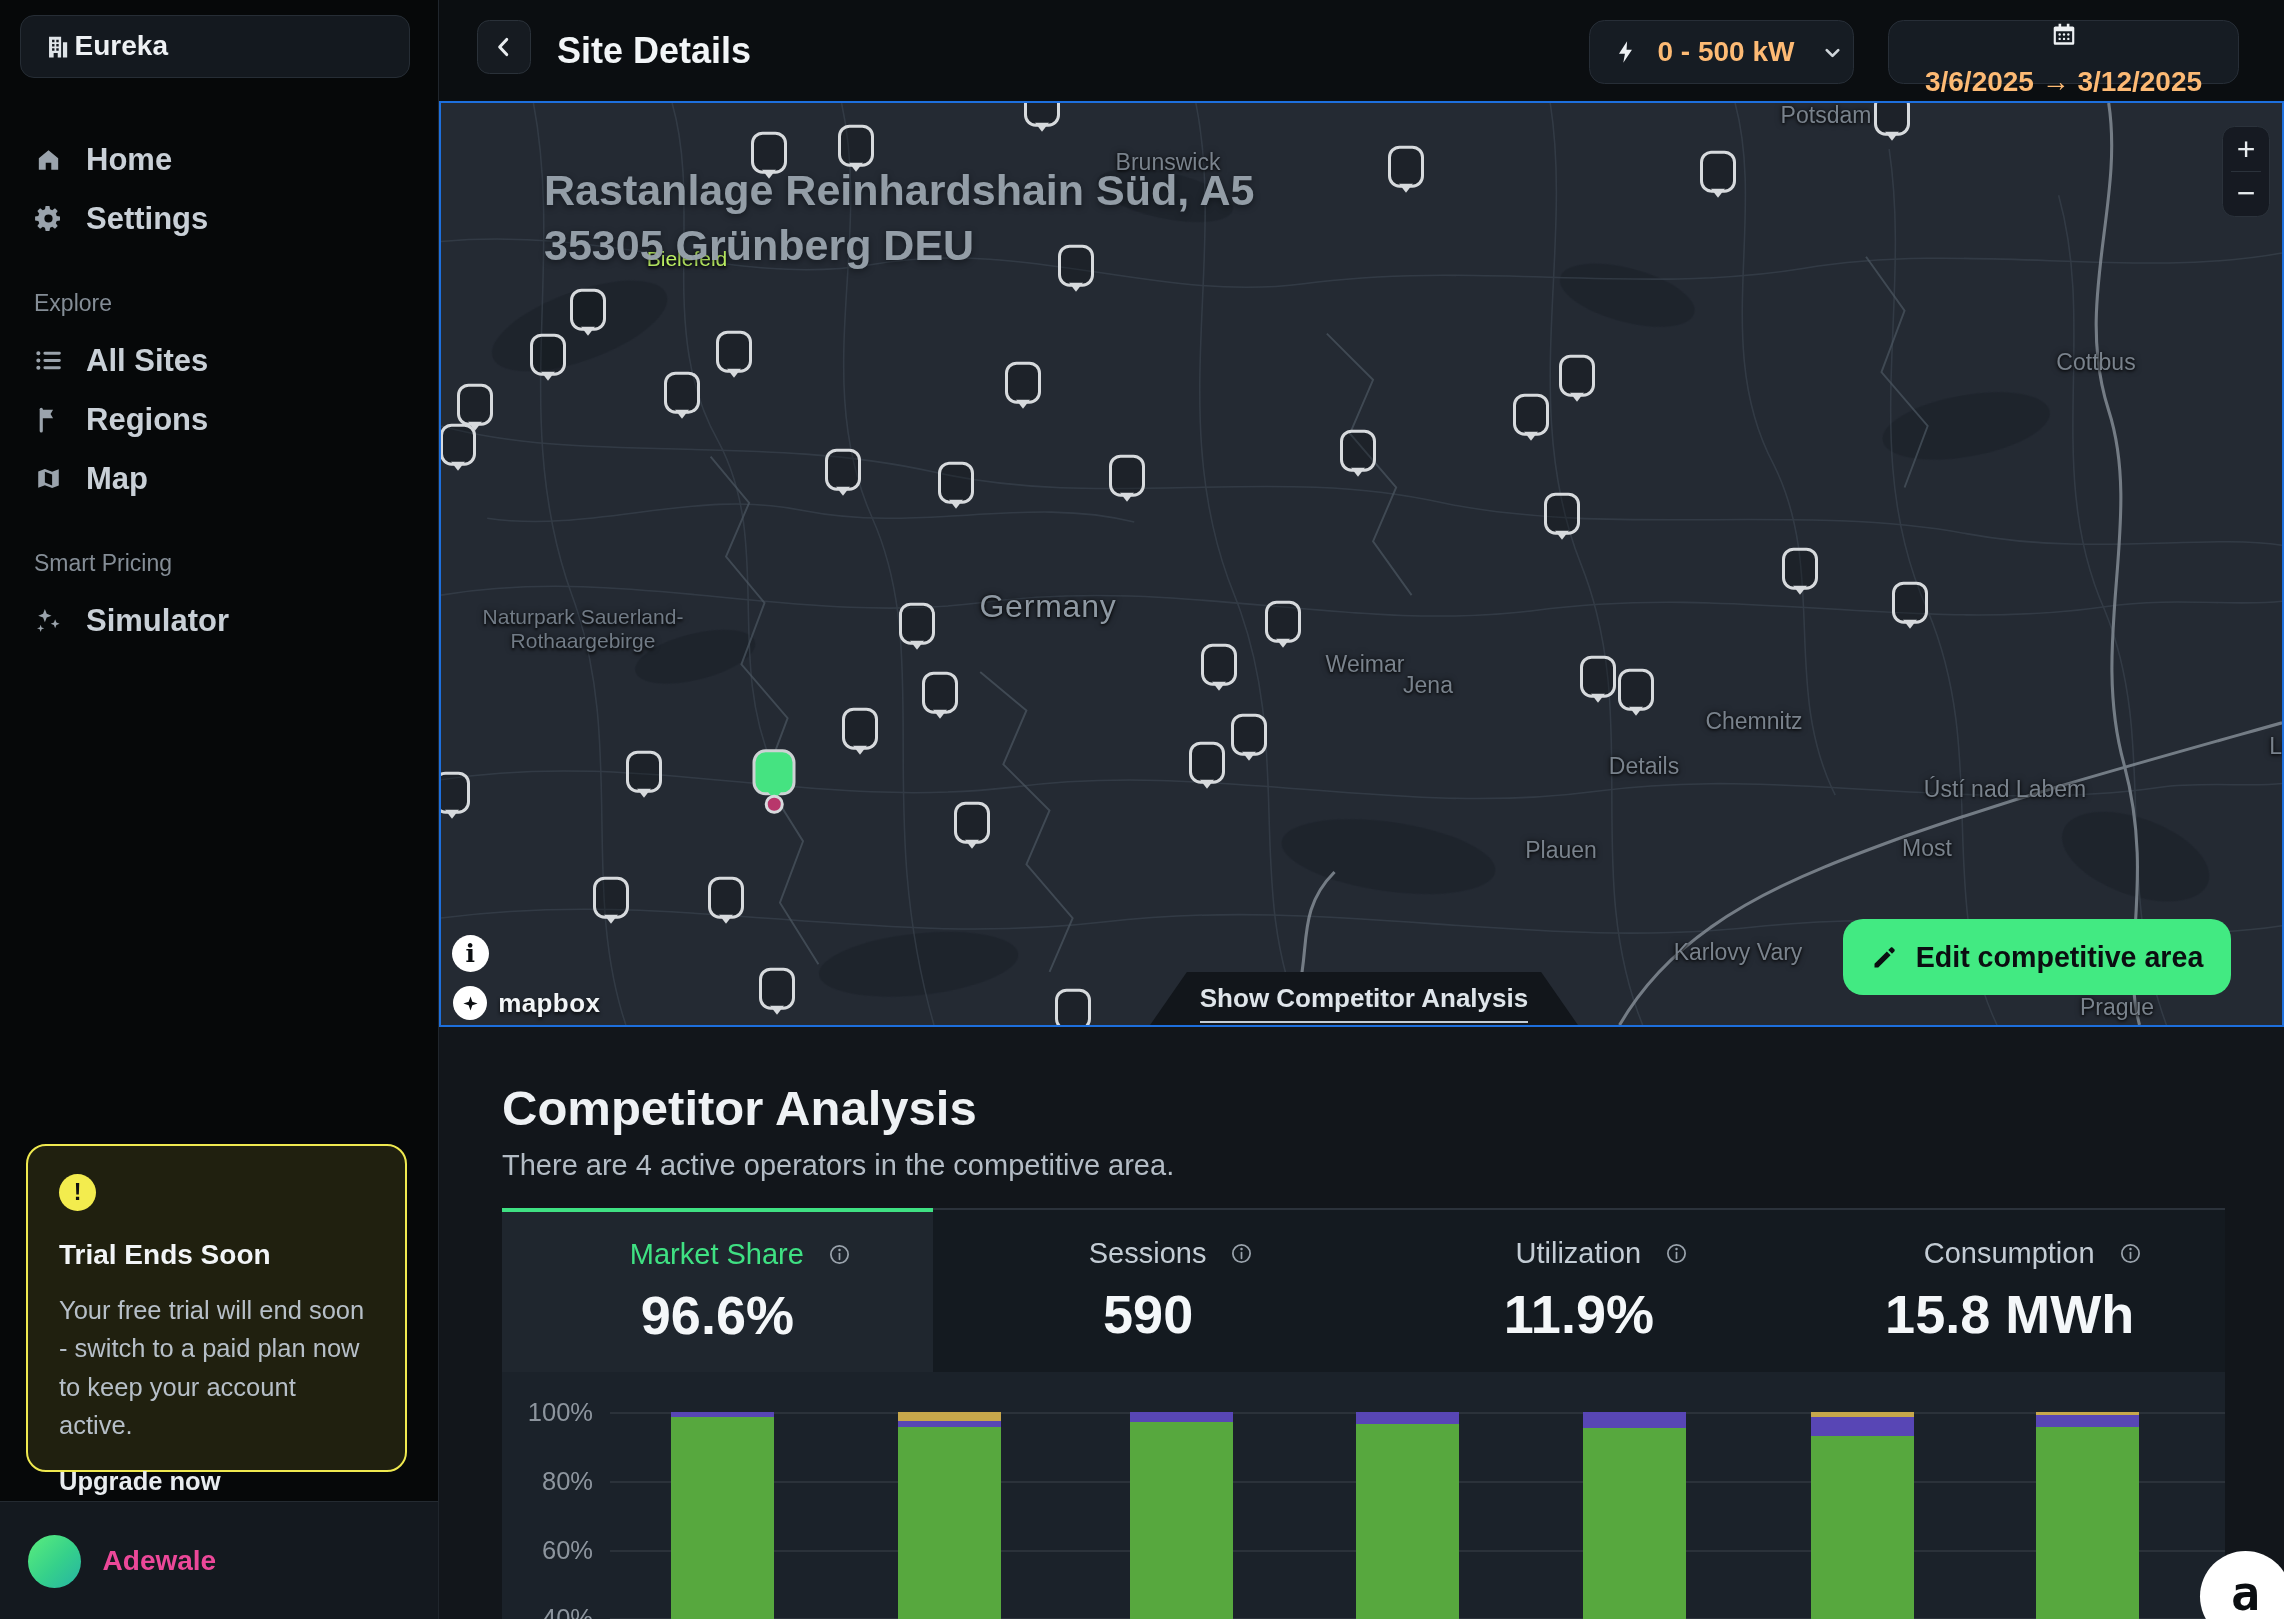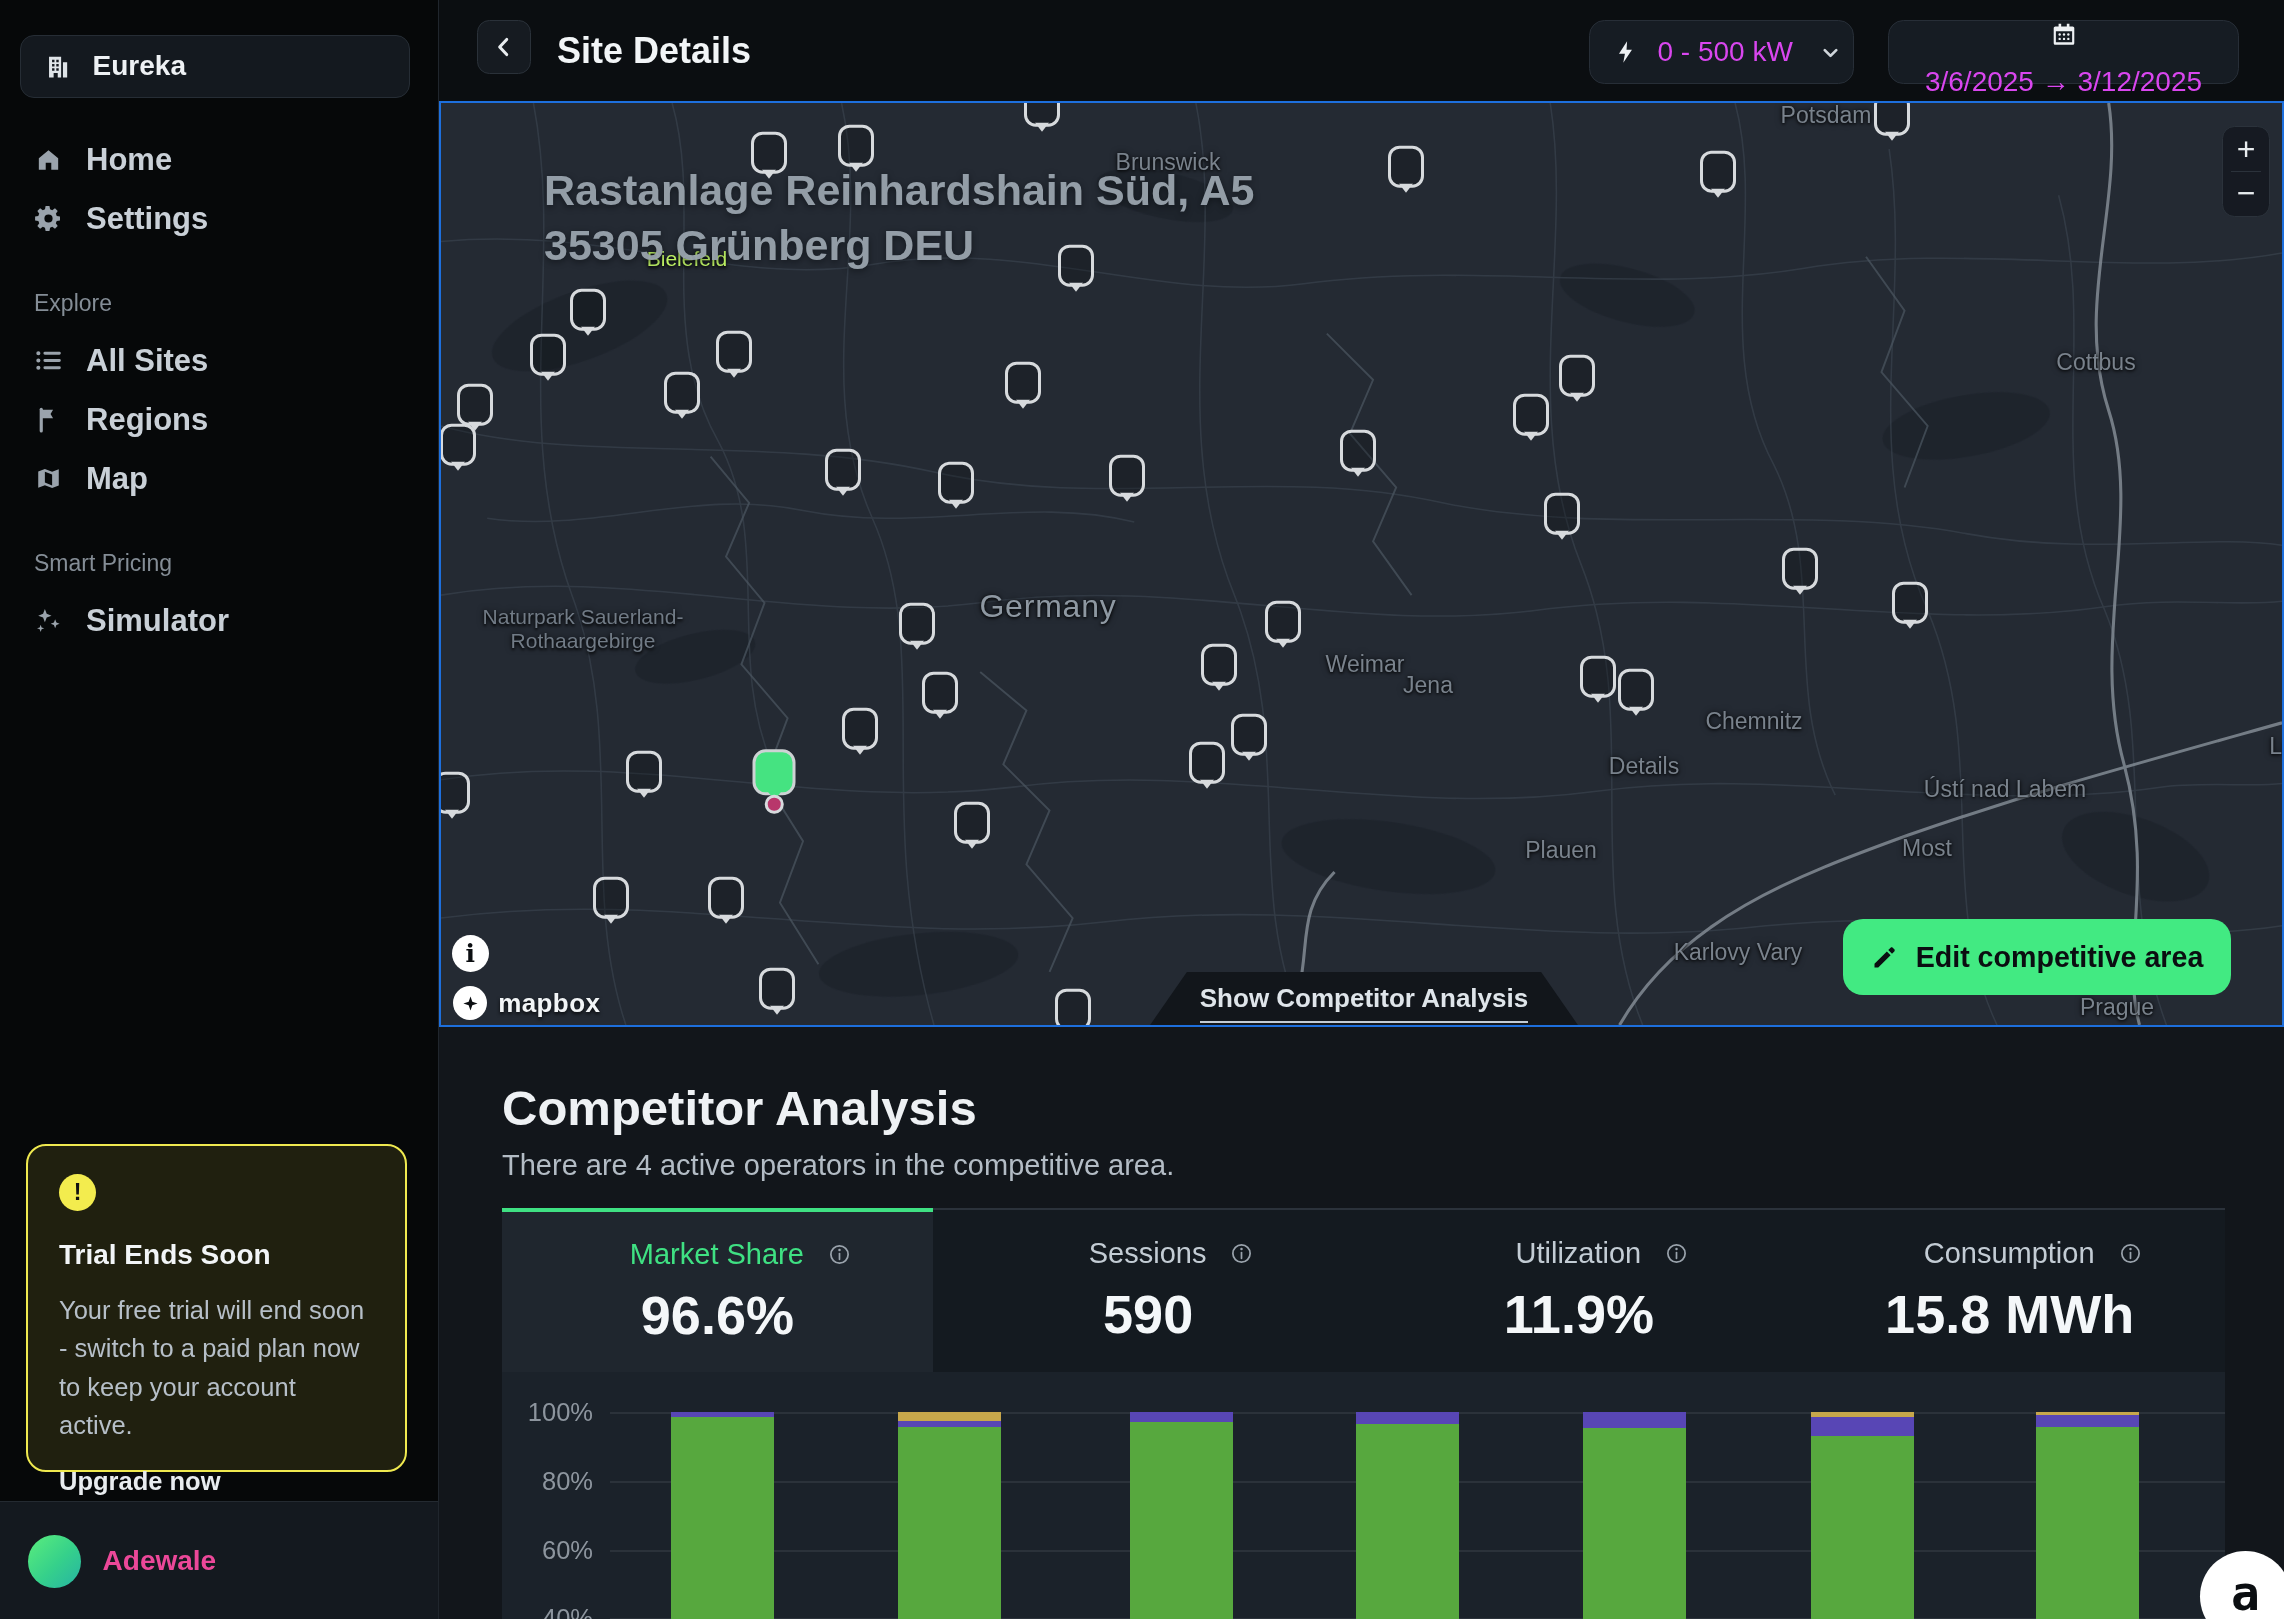--- a/index.html
+++ b/index.html
@@ -5,21 +5,21 @@
   html,body{margin:0;padding:0;background:#0b0e11;}
   .app{position:relative;width:2284px;height:1620px;overflow:hidden;background:#0b0e11;
        font-family:"Liberation Sans","DejaVu Sans",sans-serif;color:#e8ecef;}
   svg{display:block}
   .icon{display:inline-flex;align-items:center;justify-content:center;flex:0 0 auto;}
   .icon svg{width:100%;height:100%;}
 
   
   .sidebar{position:absolute;left:0;top:0;width:438px;height:1620px;background:#060809;border-right:0.8px solid #20262d;}
   .brand{position:absolute;left:20px;top:14.7px;width:390px;height:63px;background:#14191f;border:1.5px solid #262d35;
-         border-radius:14px;display:flex;align-items:center;gap:21px;padding:0 21.6px;box-sizing:border-box;margin-top:20px;}
+         border-radius:14px;display:flex;align-items:center;gap:3px;padding:0 21.6px;box-sizing:border-box;}
   .brand .icon{width:29px;height:29px;color:#dfe4e8;}
   .brand-label{font-size:28px;font-weight:600;color:#eef1f4;}
   .nav{position:absolute;left:0;top:130px;width:100%;}
   .nav-section-label{padding:42px 0 14px 34px;font-size:23px;color:#848d96;}
   .nav-item{display:flex;align-items:center;gap:23px;height:59px;padding-left:34px;cursor:pointer;}
   .nav-item .icon{width:29px;height:29px;color:#9aa3ac;}
   .nav-item-label{font-size:31px;font-weight:600;color:#c9d0d7;}
 
   .trial{position:absolute;left:26px;top:1144px;width:381px;height:328px;box-sizing:border-box;
          border:2.3px solid #efe94f;border-radius:20px;background:#20200f;padding:28px 31px;}
@@ -39,21 +39,21 @@
   .header{position:absolute;left:439px;top:0;width:1845px;height:102px;background:#0b0e11;}
   .back-btn{position:absolute;left:38px;top:20px;width:54px;height:54px;border-radius:12.4px;background:#161b21;
             border:1.5px solid #2a3139;box-sizing:border-box;display:flex;align-items:center;justify-content:center;
             color:#e8ecef;cursor:pointer;}
   .back-btn .icon{width:26px;height:26px;}
   .page-title{position:absolute;left:118px;top:0;height:102px;display:flex;align-items:center;
               font-size:36px;font-weight:700;color:#f2f5f7;}
   .chip{position:absolute;top:20px;height:64px;background:#161c23;border:1.5px solid #272e37;border-radius:15.4px;
         box-sizing:border-box;display:flex;align-items:center;gap:18.5px;padding:0 23px;cursor:pointer;}
   .chip .icon{width:26px;height:26px;color:#eef1f4;}
-  .chip-label{font-size:28px;font-weight:400;color:#d946ef;white-space:nowrap;}
+  .chip-label{font-size:28px;font-weight:700;color:#fdba74;white-space:nowrap;}
   .chip .chev{width:23px;height:23px;color:#cfd5da;margin-left:7.7px;}
   .chip-power{left:1150px;width:265px;}
   .chip-date{left:1449px;width:351px;flex-direction:column;}
 
   
   .map{position:absolute;left:439px;top:101px;width:1845px;height:926px;background:#242a33;
        border:2.3px solid #1d6fdd;box-sizing:border-box;overflow:hidden;}
   .map-art{position:absolute;left:0;top:0;width:100%;height:100%;}
   .maplabel{position:absolute;transform:translate(-50%,-50%);font-size:23px;font-weight:500;color:#79828c;
             text-shadow:0 1.5px 3.1px rgba(0,0,0,.95),0 0 6.2px rgba(0,0,0,.7);white-space:pre-line;text-align:center;}

